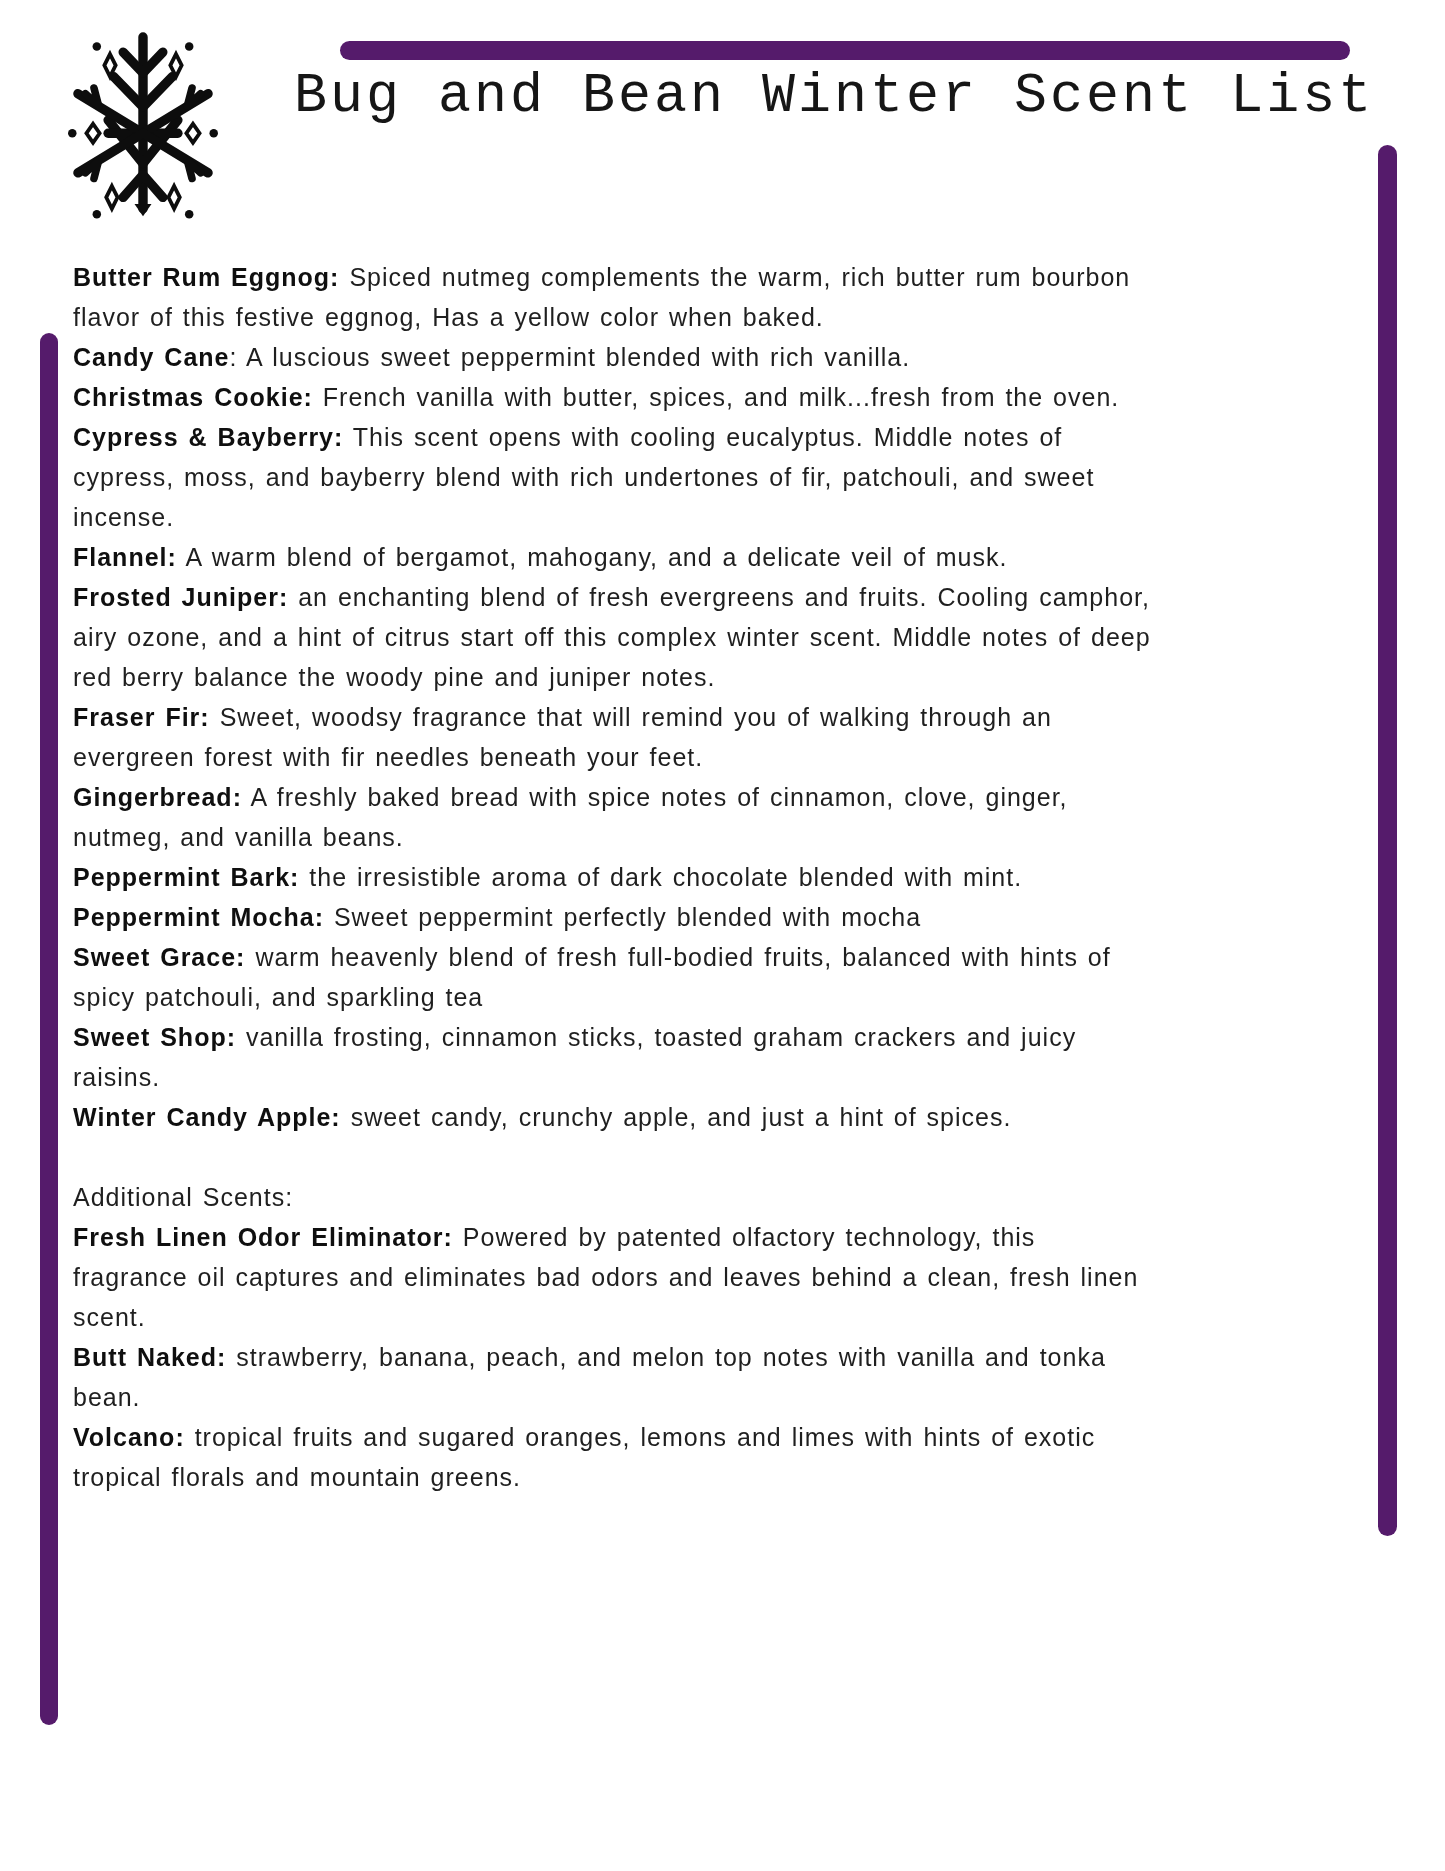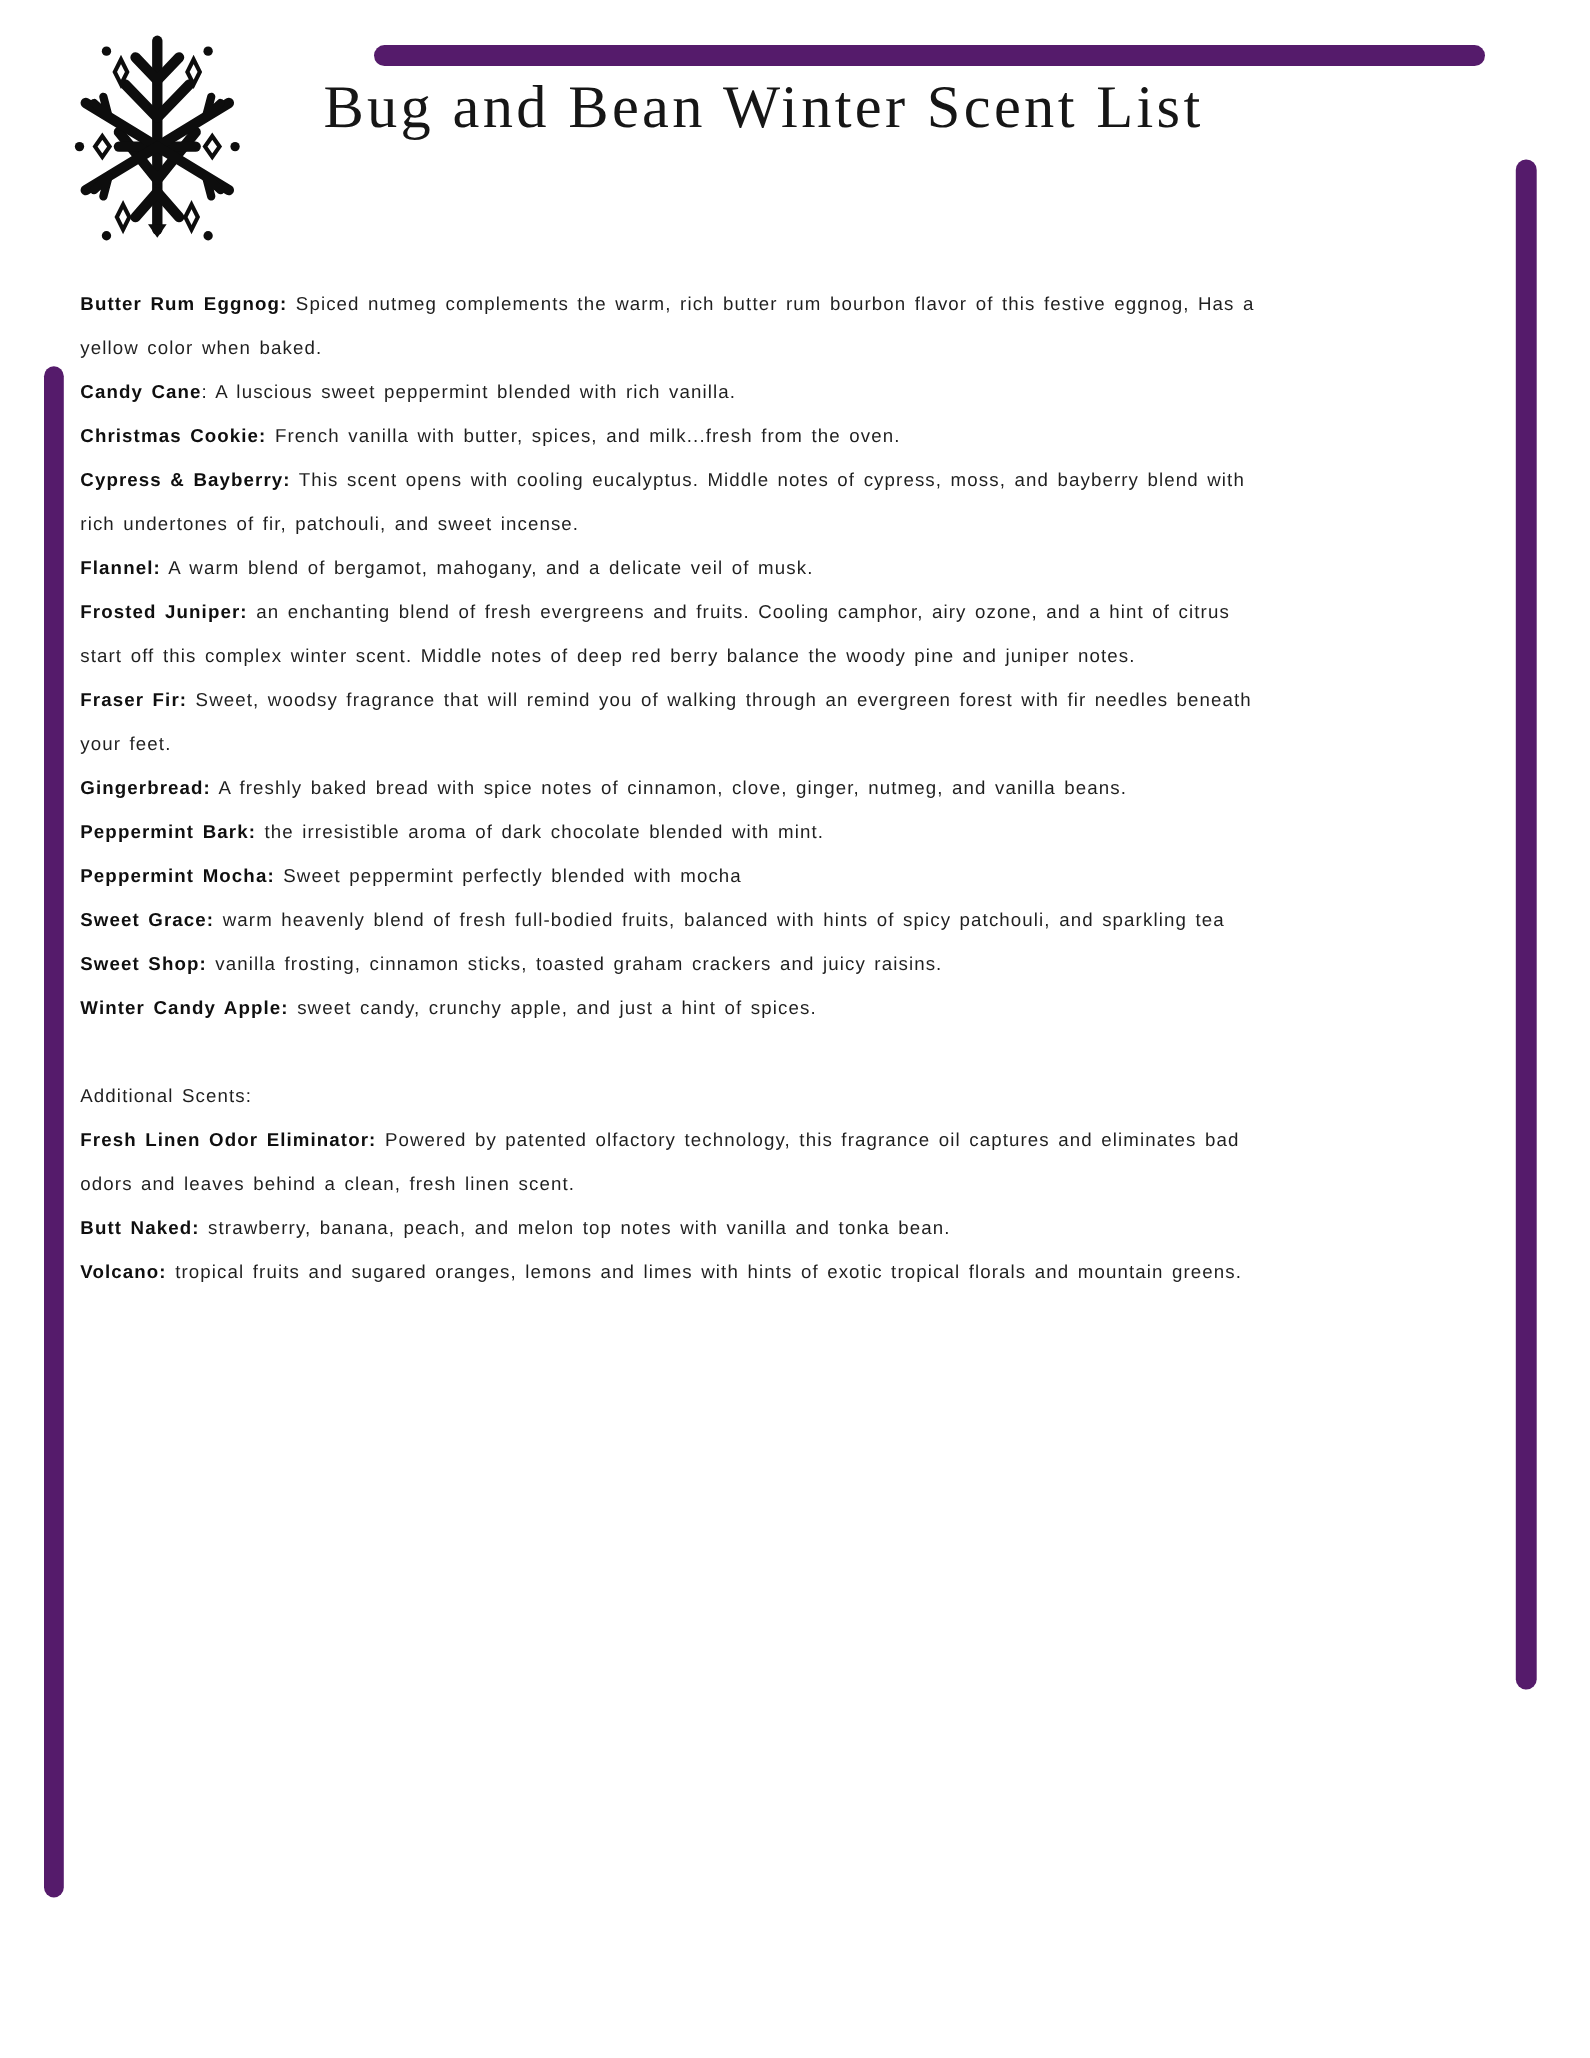--- a/index.html
+++ b/index.html
@@ -14,33 +14,33 @@
   }
   .bar{position:absolute;background:#551b6b;}
   .bar-top{left:340px;top:41px;width:1010px;height:19px;border-radius:10px;}
   .bar-left{left:40px;top:333px;width:18px;height:1392px;border-radius:9px;}
   .bar-right{left:1378px;top:145px;width:19px;height:1391px;border-radius:10px;}
   .snowflake{position:absolute;left:52px;top:22px;width:182px;height:198px;}
   .title{
     position:absolute;
     left:294px;top:66px;
     margin:0;
-    font-family:Liberation Serif, serif;
+    font-family:Liberation Mono, monospace;
     font-weight:400;
     font-size:55px;
     line-height:62px;
     letter-spacing:3px;
     color:#161616;
     white-space:nowrap;
   }
   .content{
     position:absolute;
     left:73px;top:257px;
     width:1078px;
-    font-size:17px;
+    font-size:25px;
     line-height:40px;
     letter-spacing:1px;
     word-spacing:2px;
     color:#1f1f1f;
   }
   .scent{margin:0;}
   .scent b{font-weight:700;color:#0f0f0f;}
   .spacer{height:40px;}
   .additional-heading{margin:0;font-weight:400;}
 </style>

